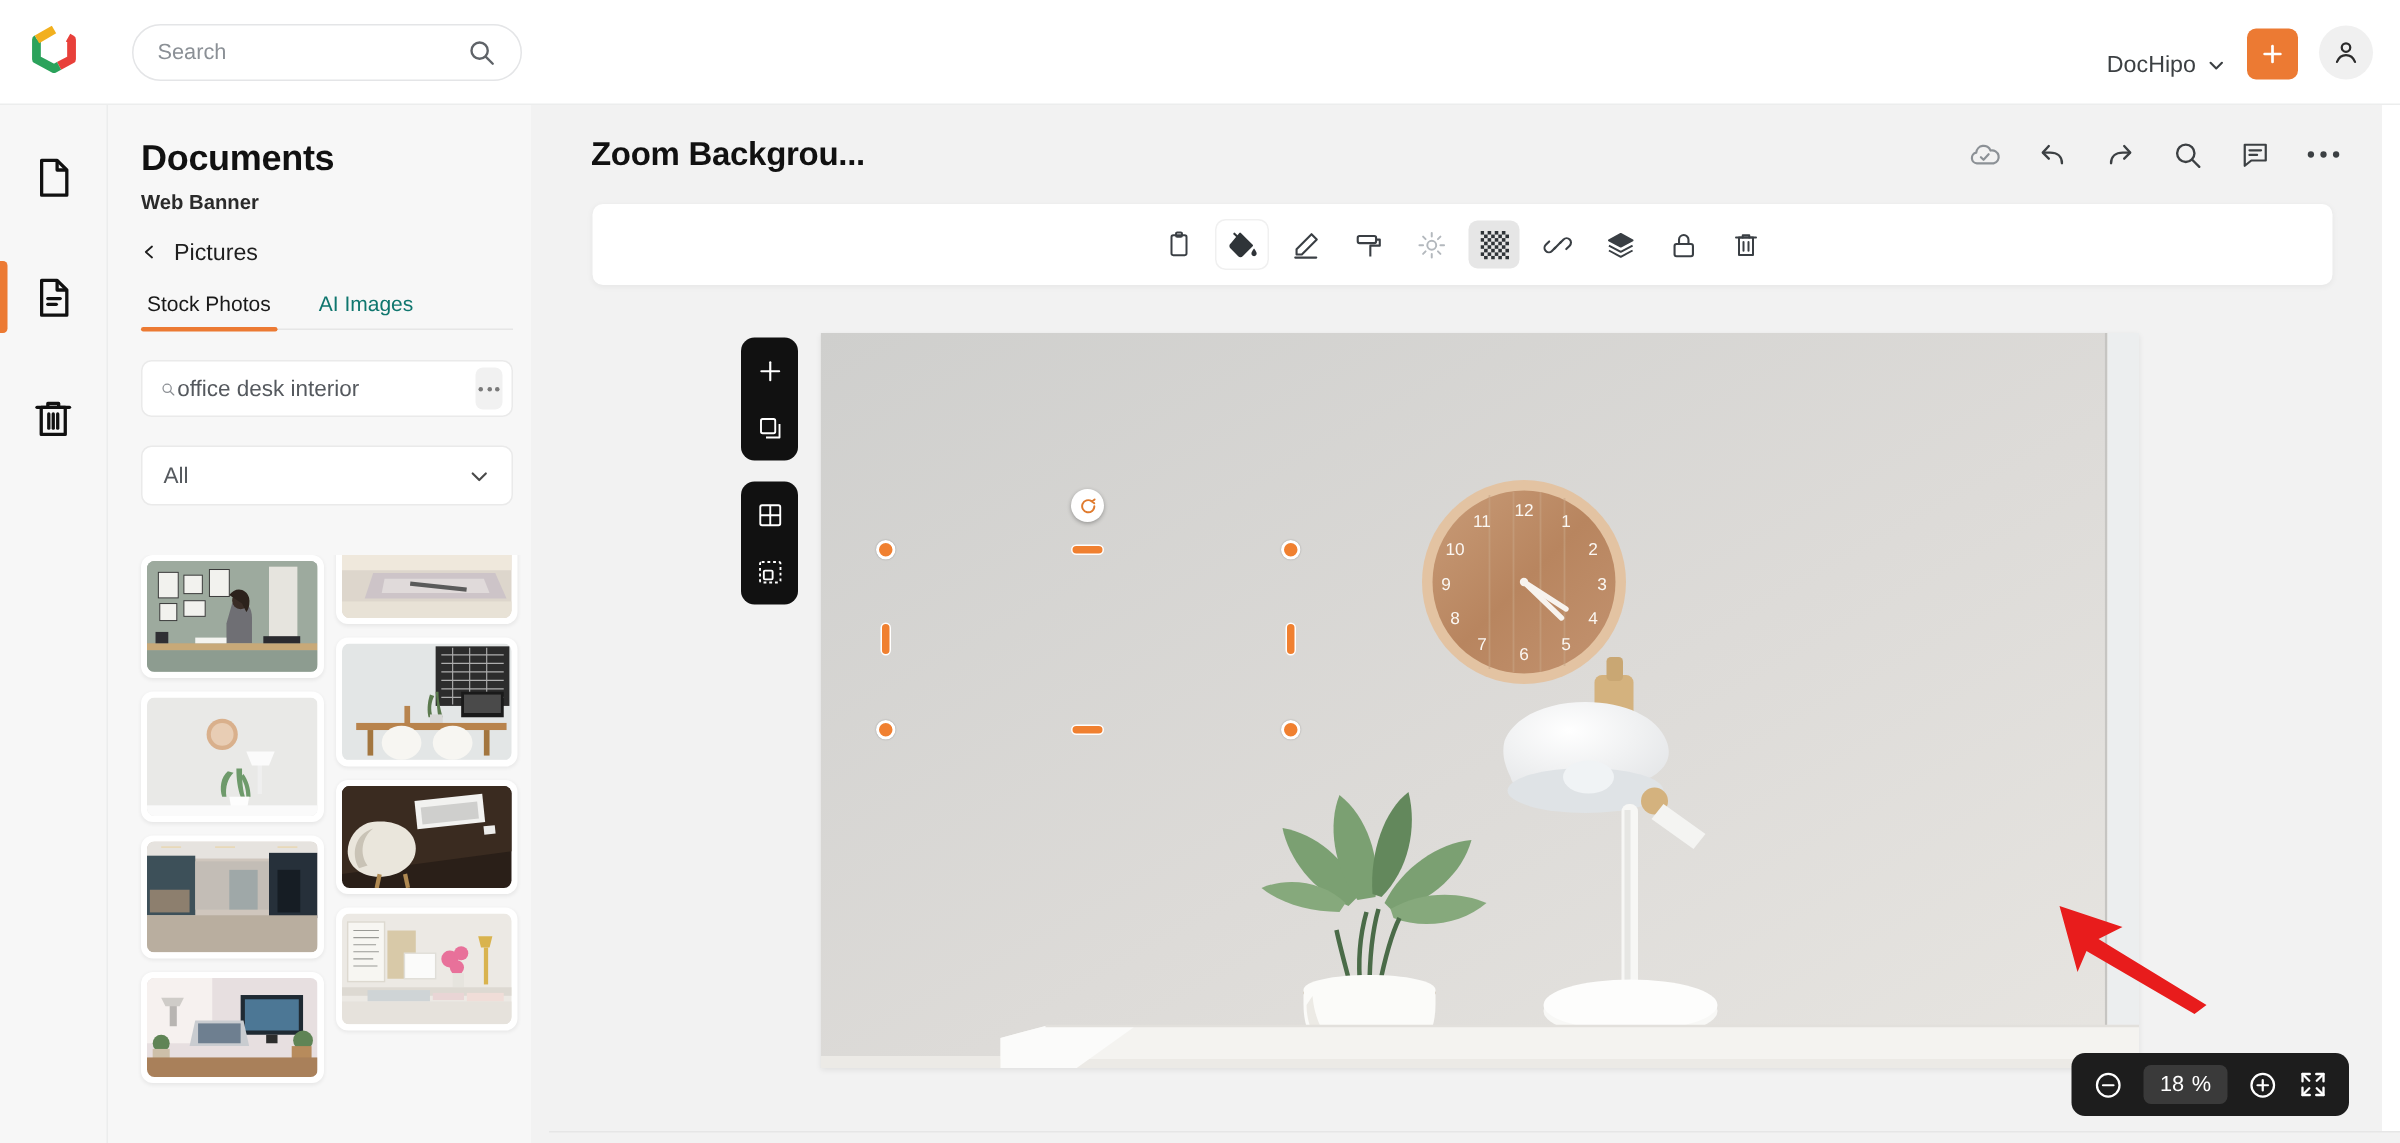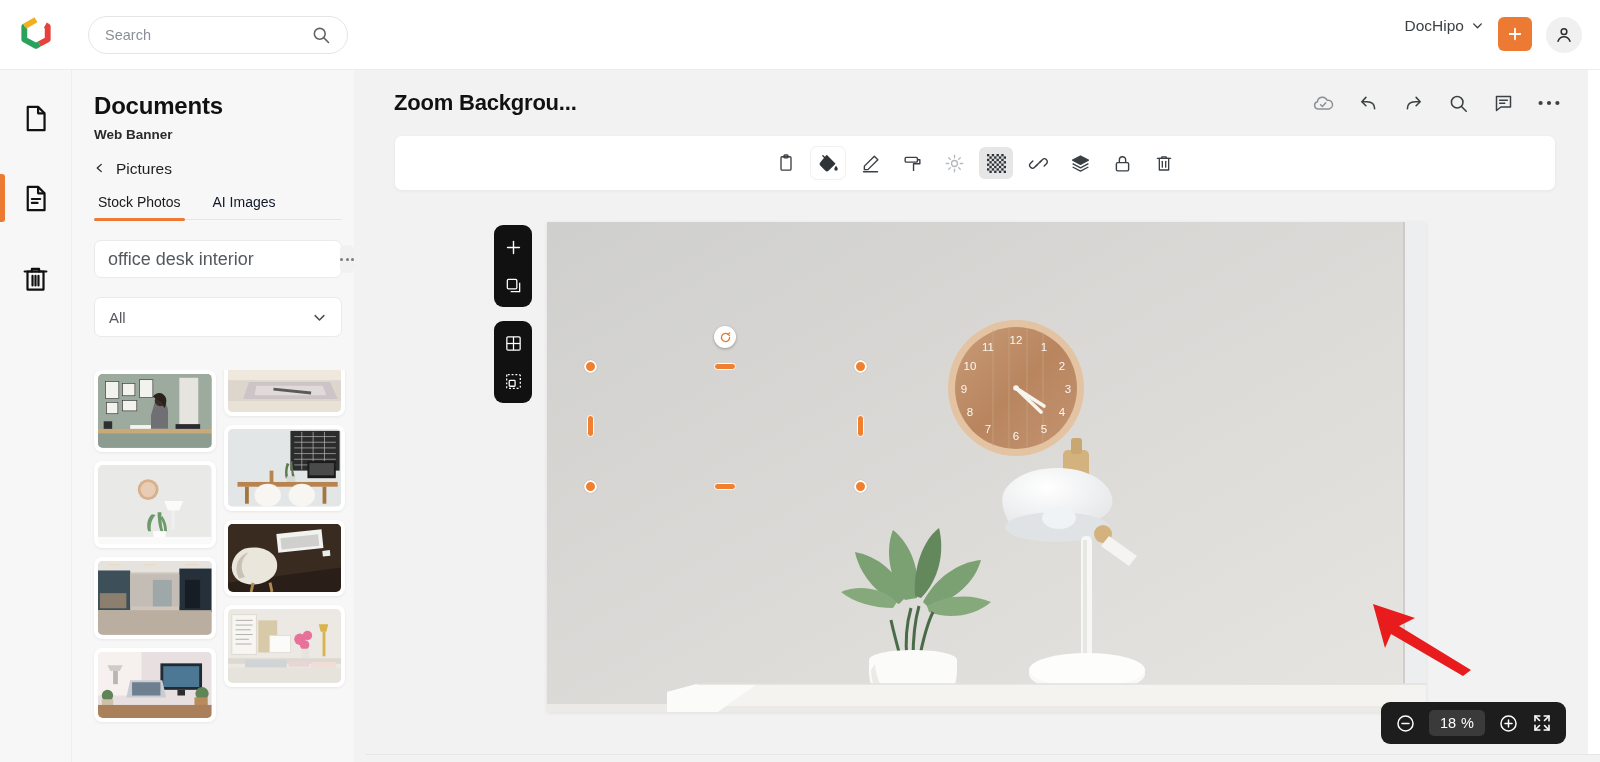--- a/index.html
+++ b/index.html
@@ -25,21 +25,21 @@
     display: flex; align-items: center; padding: 0 16px;
     background: #fff;
   }
   .search-box input {
     flex: 1; border: none; outline: none; font-size: 14.5px;
     color: #5f6368; font-family: "Liberation Sans", sans-serif;
     background: transparent;
   }
   .search-box input::placeholder { color: #8b9096; }
   .topbar-right {
-    margin-left: auto; display: flex; align-items: flex-start;
+    margin-left: auto; display: flex; align-items: flex-end;
     gap: 14px; padding-right: 18px;
   }
   .account-name {
     font-size: 15.5px; color: #3c4043; display: flex;
     align-items: center; gap: 7px; cursor: pointer;
   }
   .plus-btn {
     width: 34px; height: 34px; background: #ec7a33; border-radius: 6px;
     display: flex; align-items: center; justify-content: center;
     border: none; cursor: pointer;
@@ -74,36 +74,36 @@
   .panel-title { font-size: 24px; font-weight: bold; color: #111; padding: 22px 0 0 22px; letter-spacing: -0.2px; }
   .panel-sub { font-size: 13.5px; font-weight: bold; color: #2b2b2b; padding: 7px 0 0 22px; }
   .back-row {
     display: flex; gap: 11px;
     padding: 18px 0 0 22px; cursor: pointer;
   }
   .back-row .lbl { font-size: 15.5px; color: #1f1f1f; }
 
   .tabs { display: flex; margin: 16px 22px 0 22px; border-bottom: 1.5px solid #e6e6e6; }
   .tab {
-    font-size: 14px; color: #0f172a; padding: 0 4px 9px 4px;
+    font-size: 14px; color: #0f766e; padding: 0 4px 9px 4px;
     cursor: pointer; position: relative; margin-right: 24px;
   }
   .tab.active { color: #1a1a1a; }
   .tab.active::after {
     content: ""; position: absolute; left: 0; right: 0; bottom: -1.5px;
     height: 2.5px; background: #ec7a33; border-radius: 2px;
   }
 
   .kw-box {
     margin: 20px 22px 0 22px; height: 38px; background: #fff;
     border: 1px solid #eaeaea; border-radius: 7px;
     display: flex; align-items: center; padding: 0 6px 0 12px;
   }
   .kw-box input {
-    flex: 1; border: none; outline: none; font-size: 18px; color: #55595e;
+    flex: 1; border: none; outline: none; font-size: 15px; color: #55595e;
     margin-left: 1px; font-family: "Liberation Sans", sans-serif; background: transparent;
   }
   .dots-btn {
     width: 30px; height: 28px; background: #f1f1f1; border-radius: 5px;
     display: flex; align-items: center; justify-content: center;
     border: none; cursor: pointer; gap: 2.5px;
   }
   .dots-btn i { width: 3px; height: 3px; border-radius: 50%; background: #7a7a7a; display: block; }
 
   .filter-box {

